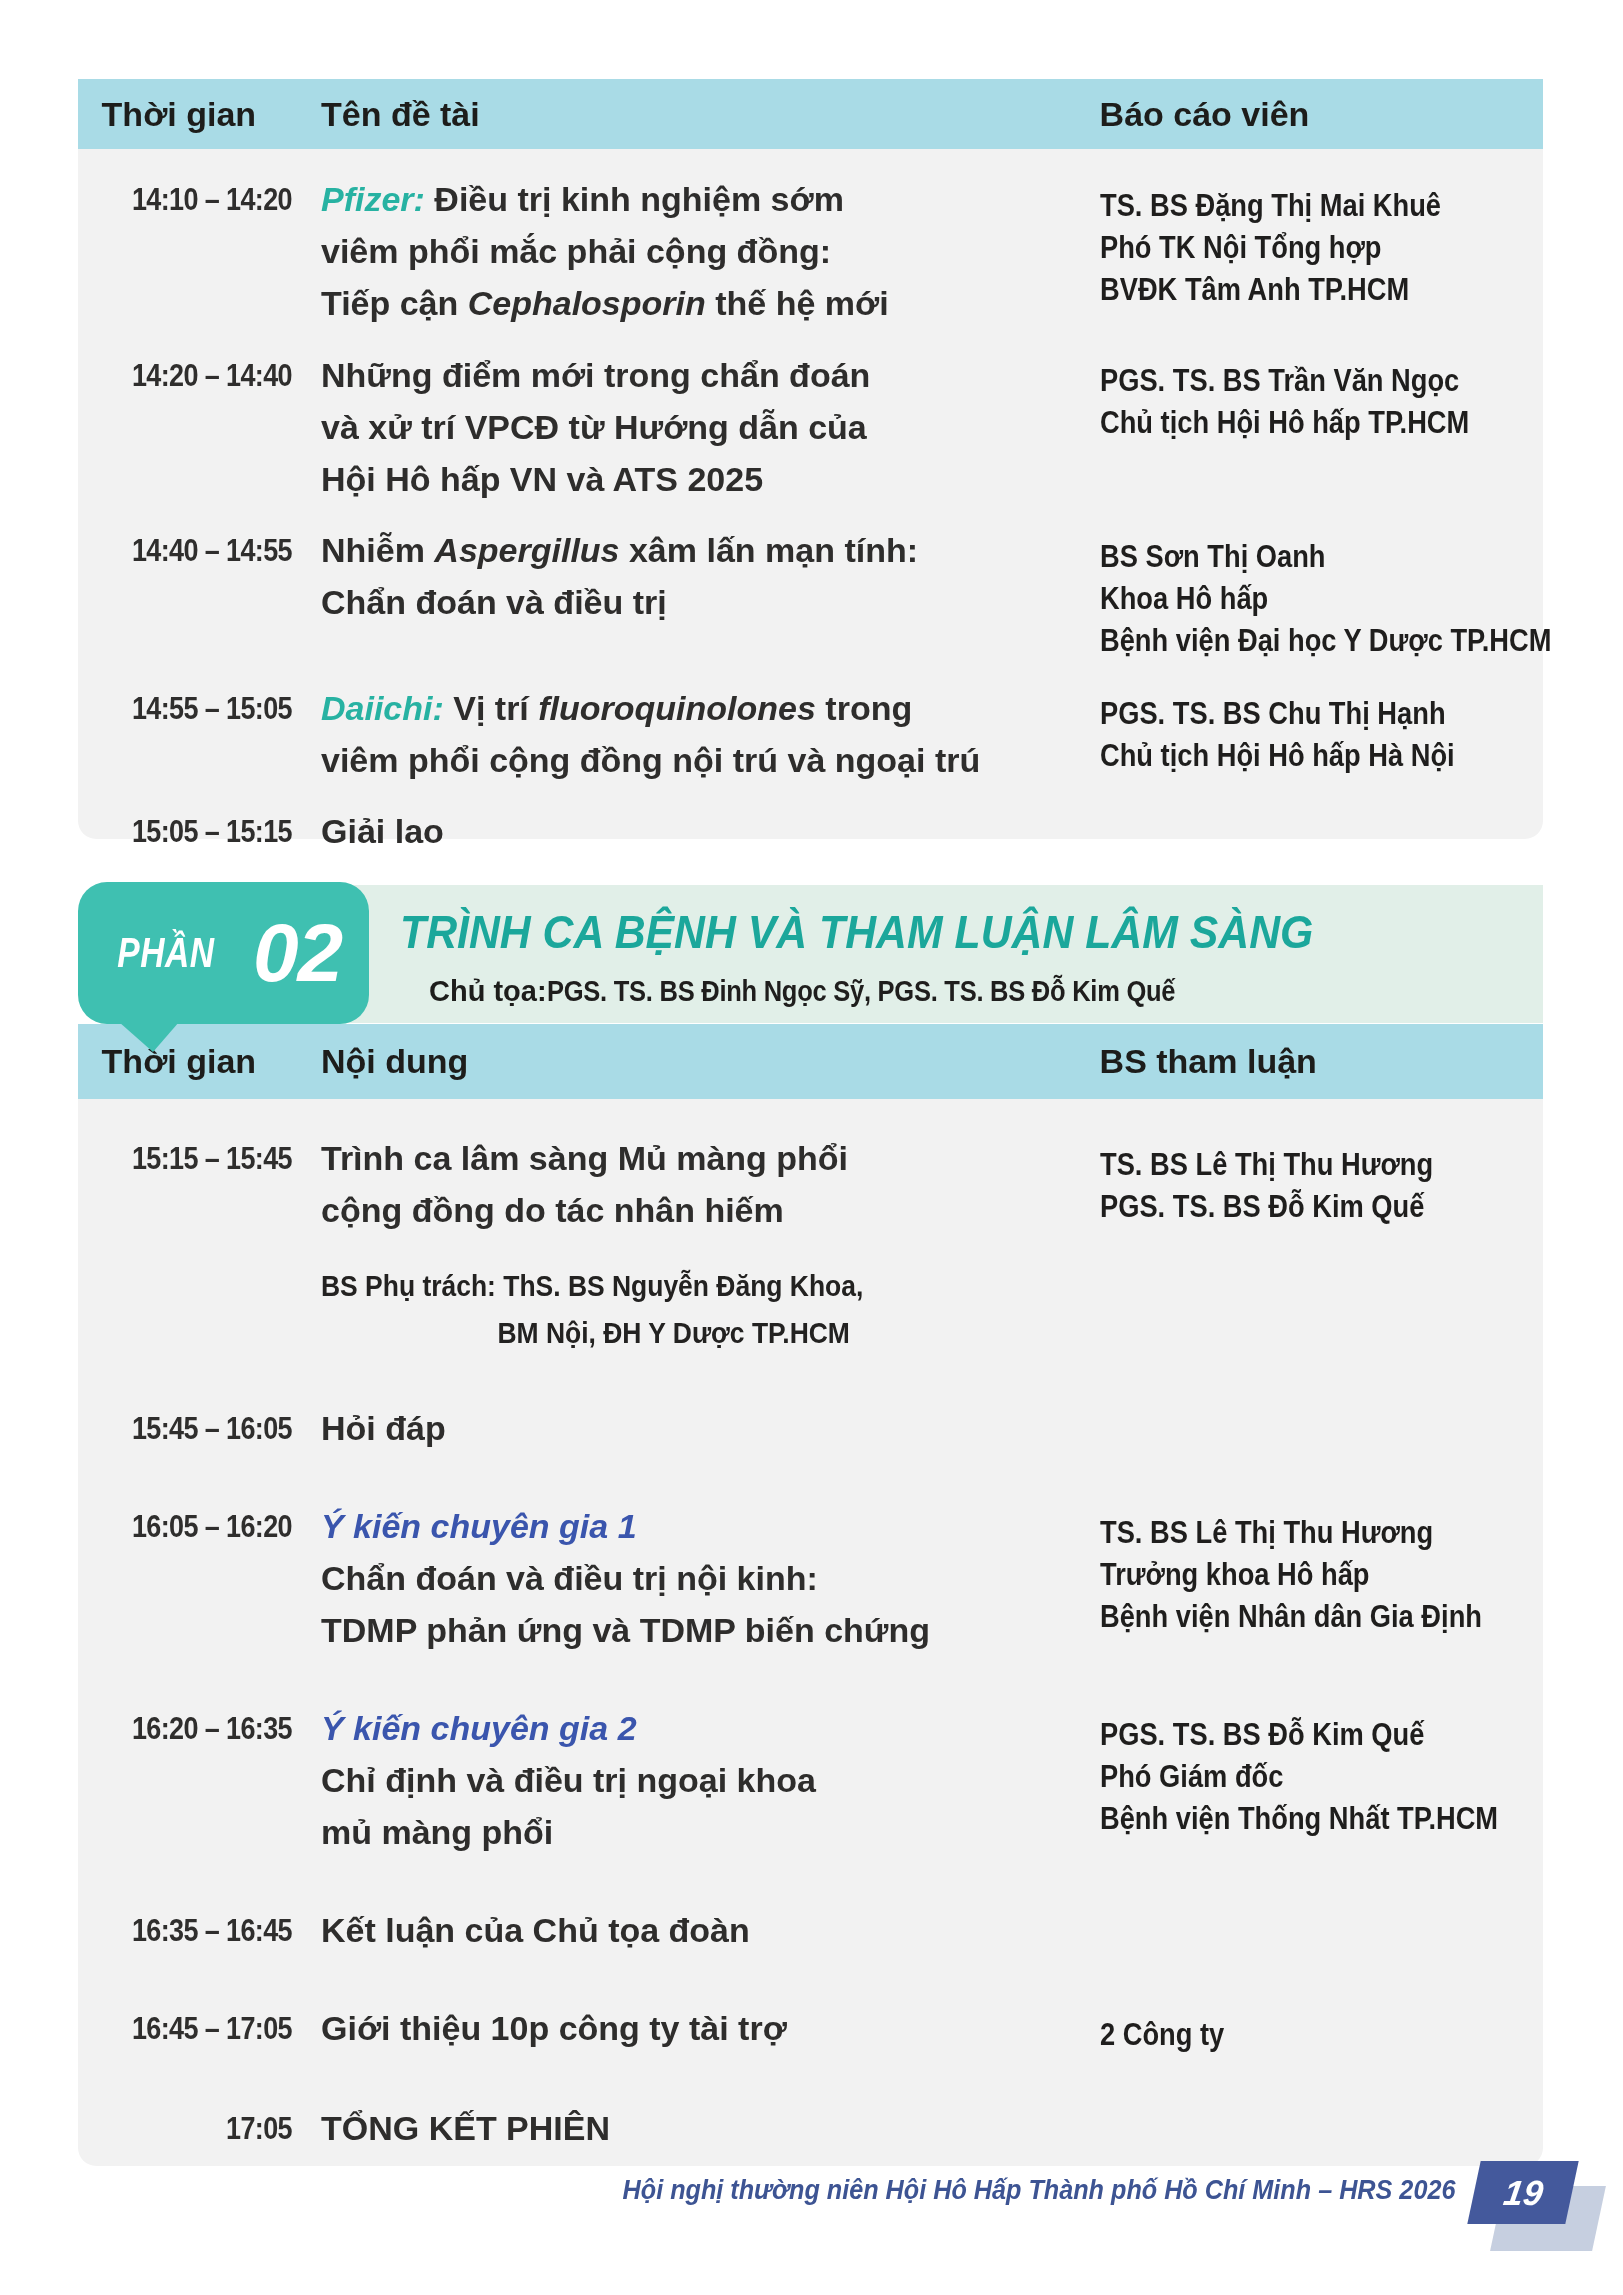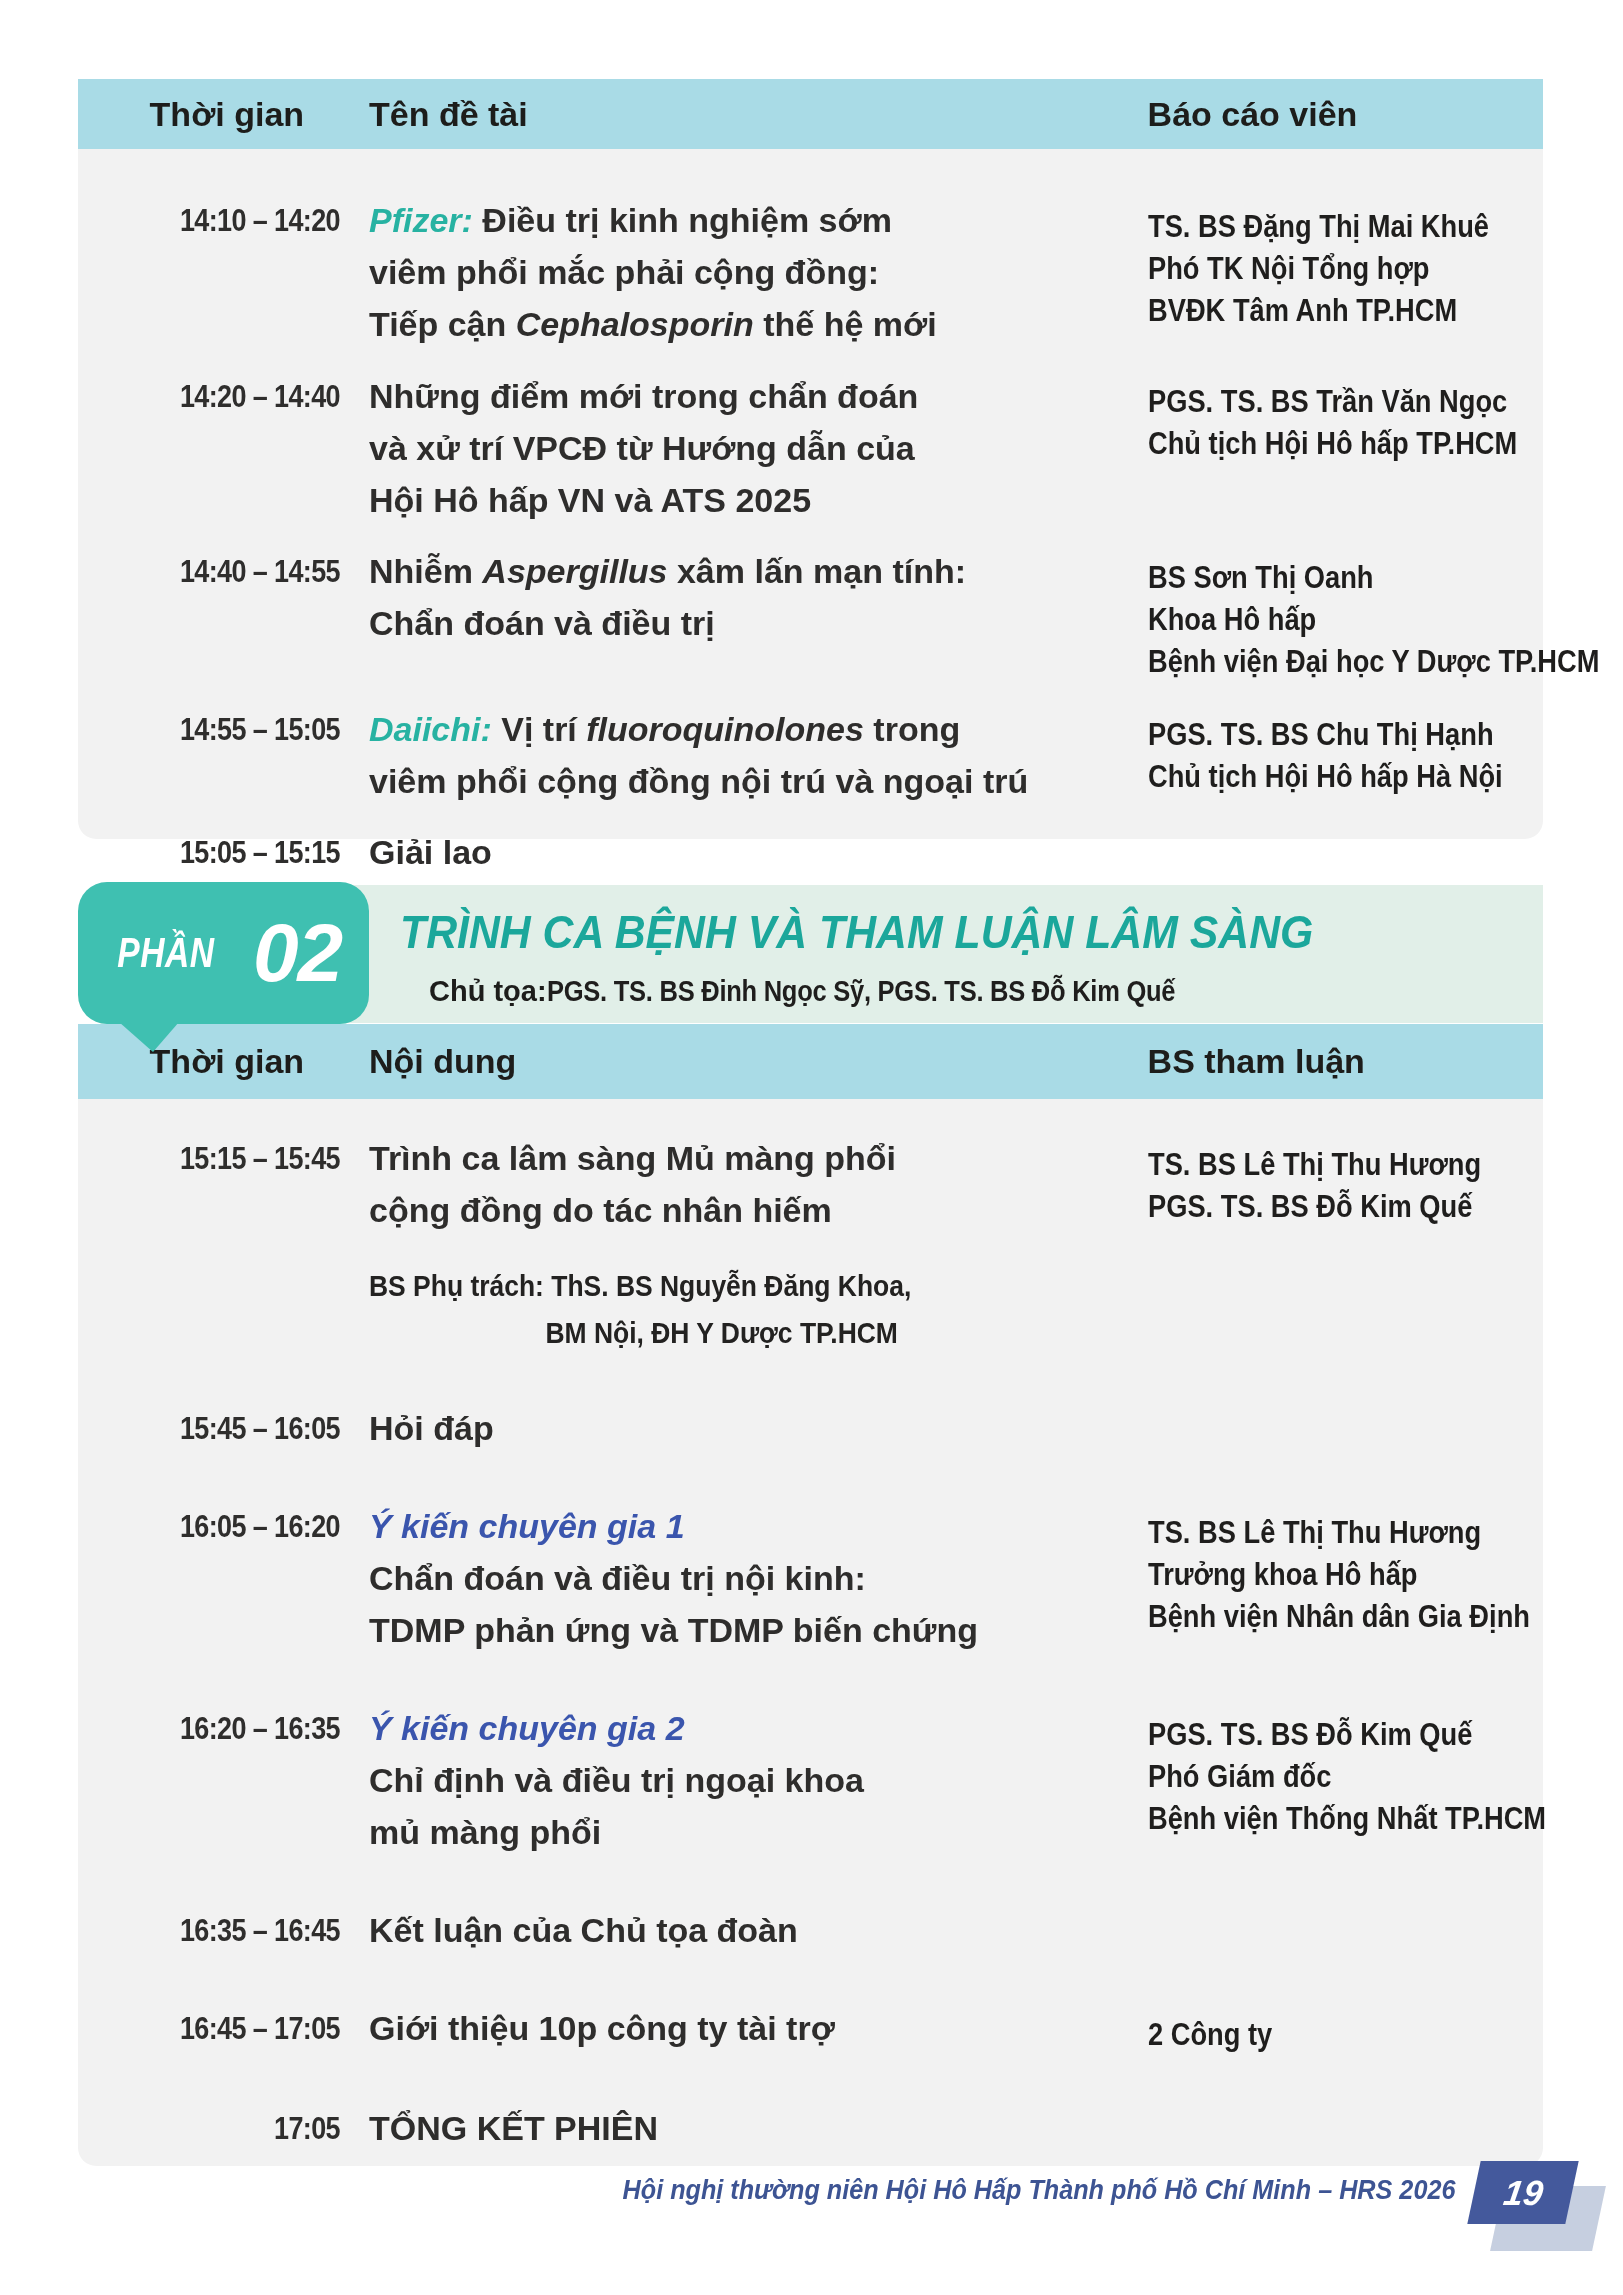--- a/index.html
+++ b/index.html
@@ -24,31 +24,30 @@
   .abs{position:absolute;}
 
   
   .band{
     left:78px;width:1465px;background:var(--header-band);
     display:block;
   }
   .band-grid,.prog-row{
     display:grid;grid-template-columns:190px 808px 1fr;
     padding-left:23.6px;
-    margin-left:48px;
   }
   .band-grid{height:100%;align-items:center;}
   .hcell{font-size:34px;font-weight:800;color:#1d1d1b;letter-spacing:0;}
   .hcell.time{ text-align:left;}
   .hcell.topic{padding-left:29.4px;}
   .panel-body{
     left:78px;width:1465px;background:var(--panel);
     border-radius:0 0 18.3px 18.3px;
   }
-  #t1-body{padding-top:45px;}
+  #t1-body{padding-top:24px;}
   #t2-body{padding-top:33px;}
 
   .prog-row{margin-bottom:19.6px;}
   #t2-rows .prog-row{margin-bottom:46px;}
 
   .cell-time{
     text-align:right;font-size:31px;font-weight:700;letter-spacing:-0.7px;
     transform:scaleX(.87);transform-origin:right top;color:#2f2e2d;
     padding-top:9.2px;white-space:nowrap;
   }

